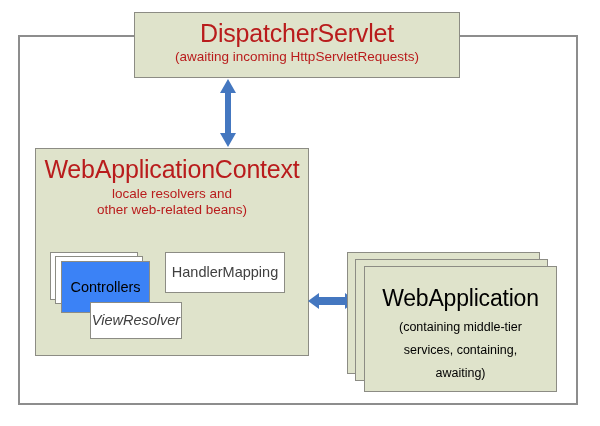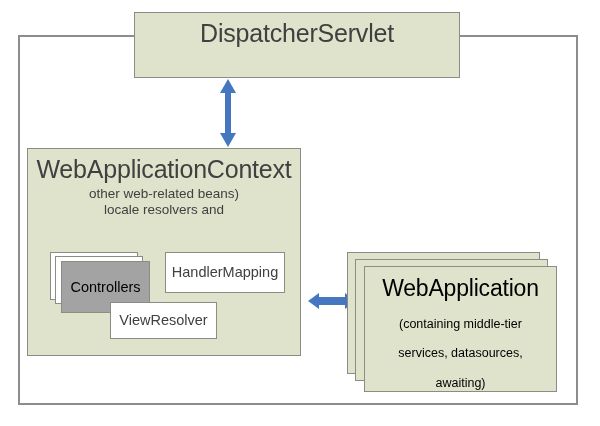--- a/index.html
+++ b/index.html
@@ -33,21 +33,21 @@
   .olive-box {
     position: absolute;
     background: #dfe3cb;
     border: 1px solid #8c8c84;
     box-sizing: border-box;
     display: flex;
     flex-direction: column;
     align-items: center;
     justify-content: flex-start;
     text-align: center;
-    color: #404040;
+    color: #b91c1c;
   }
   .white-box {
     position: absolute;
     background: #ffffff;
     border: 1px solid #8c8c84;
     box-sizing: border-box;
     display: flex;
     align-items: center;
     justify-content: center;
     text-align: center;
@@ -84,21 +84,21 @@
     left: 134px;
     top: 12px;
     width: 326px;
     height: 66px;
     padding-top: 6px;
   }
   #dispatcher-servlet .title-lg { margin-bottom: 1px; }
 
   
   #web-application-context {
-    left: 27px;
+    left: 35px;
     top: 148px;
     width: 274px;
     height: 208px;
     padding-top: 6px;
     align-items: center;
   }
   #web-application-context .title-lg { margin-bottom: 2px; }
 
   
   #controllers-stack {
@@ -112,37 +112,38 @@
     position: absolute;
     background: #ffffff;
     border: 1px solid #8c8c84;
     box-sizing: border-box;
   }
   #controllers-stack .s1 { left: 0px;  top: 0px;  width: 88px; height: 48px; }
   #controllers-stack .s2 { left: 5px;  top: 4px;  width: 88px; height: 48px; }
   #controllers-box {
     left: 11px; top: 9px; width: 89px; height: 52px;
     position: absolute;
-    background: #a3a3a3;
+    background: #3b82f6;
     border: 1px solid #8c8c84;
     box-sizing: border-box;
     display: flex; align-items: center; justify-content: center;
   }
 
   #handler-mapping-box {
     left: 165px;
     top: 252px;
     width: 120px;
     height: 41px;
   }
   #view-resolver-box {
-    left: 110px;
+    left: 90px;
     top: 302px;
-    width: 107px;
+    width: 92px;
     height: 37px;
+    font-style: italic;
   }
 
   
   #wac-stack {
     position: absolute;
     left: 347px;
     top: 252px;
     width: 210px;
     height: 140px;
   }
@@ -150,21 +151,21 @@
   #wac-stack .s2 { left: 8px;  top: 7px;  width: 193px; height: 122px; background:#dfe3cb; }
   #wac-front {
     position: absolute;
     left: 17px; top: 14px; width: 193px; height: 126px;
     background: #dfe3cb;
     border: 1px solid #8c8c84;
     box-sizing: border-box;
     display: flex;
     flex-direction: column;
     align-items: center;
-    justify-content: space-between;
+    justify-content: center;
     text-align: center;
     padding-top: 8px;
   }
   #wac-front .title-md { margin-bottom: 0px; }
   #wac-front .subtitle-sm { margin-top: 8px; }
 
   
   .arrow-v {
     position: absolute;
     left: 218px;
@@ -183,34 +184,35 @@
 </style>
 </head>
 <body>
 
 <div id="canvas">
 
   <div class="outer-frame"></div>
 
   <div class="olive-box" id="dispatcher-servlet">
     <div class="title-lg">DispatcherServlet</div>
+    <div class="subtitle">(awaiting incoming HttpServletRequests)</div>
   </div>
 
   <div class="arrow-v">
     <svg width="20" height="68" viewBox="0 0 20 68" xmlns="http://www.w3.org/2000/svg">
       <g fill="#4477c0">
         <polygon points="10,0 18,14 13,14 13,54 18,54 10,68 2,54 7,54 7,14 2,14"></polygon>
       </g>
     </svg>
   </div>
 
   <div class="olive-box" id="web-application-context">
     <div class="title-lg">WebApplicationContext</div>
+    <div class="subtitle">locale resolvers and</div>
     <div class="subtitle">other web-related beans)</div>
-    <div class="subtitle">locale resolvers and</div>
   </div>
 
   <div id="controllers-stack">
     <div class="stack-shadow s1"></div>
     <div class="stack-shadow s2"></div>
     <div id="controllers-box">
       <span class="box-label">Controllers</span>
     </div>
   </div>
 
@@ -229,18 +231,18 @@
       </g>
     </svg>
   </div>
 
   <div id="wac-stack">
     <div class="stack-shadow s1"></div>
     <div class="stack-shadow s2"></div>
     <div id="wac-front">
       <div class="title-md">WebApplication</div>
       <div class="subtitle-sm">(containing middle-tier</div>
-      <div class="subtitle-sm">services, datasources,</div>
+      <div class="subtitle-sm">services, containing,</div>
       <div class="subtitle-sm">awaiting)</div>
     </div>
   </div>
 
 </div>
 
 </body></html>

